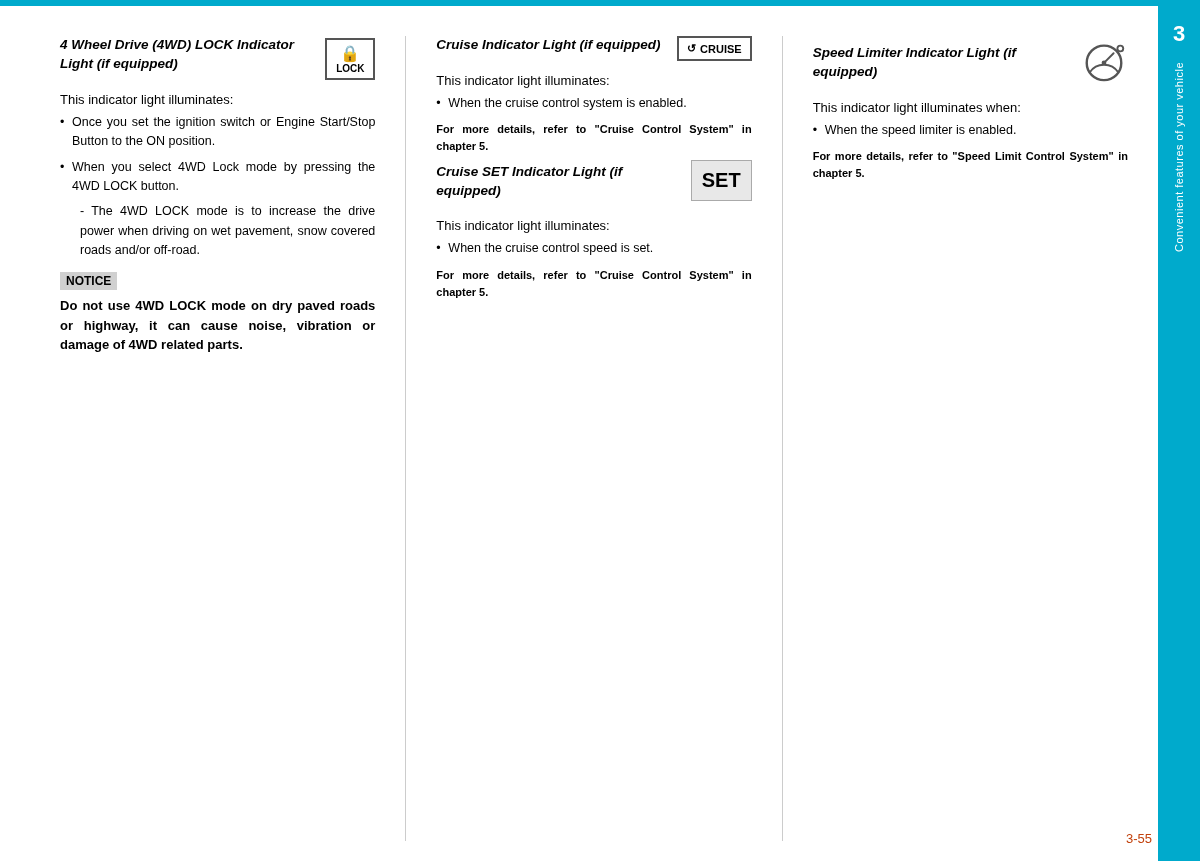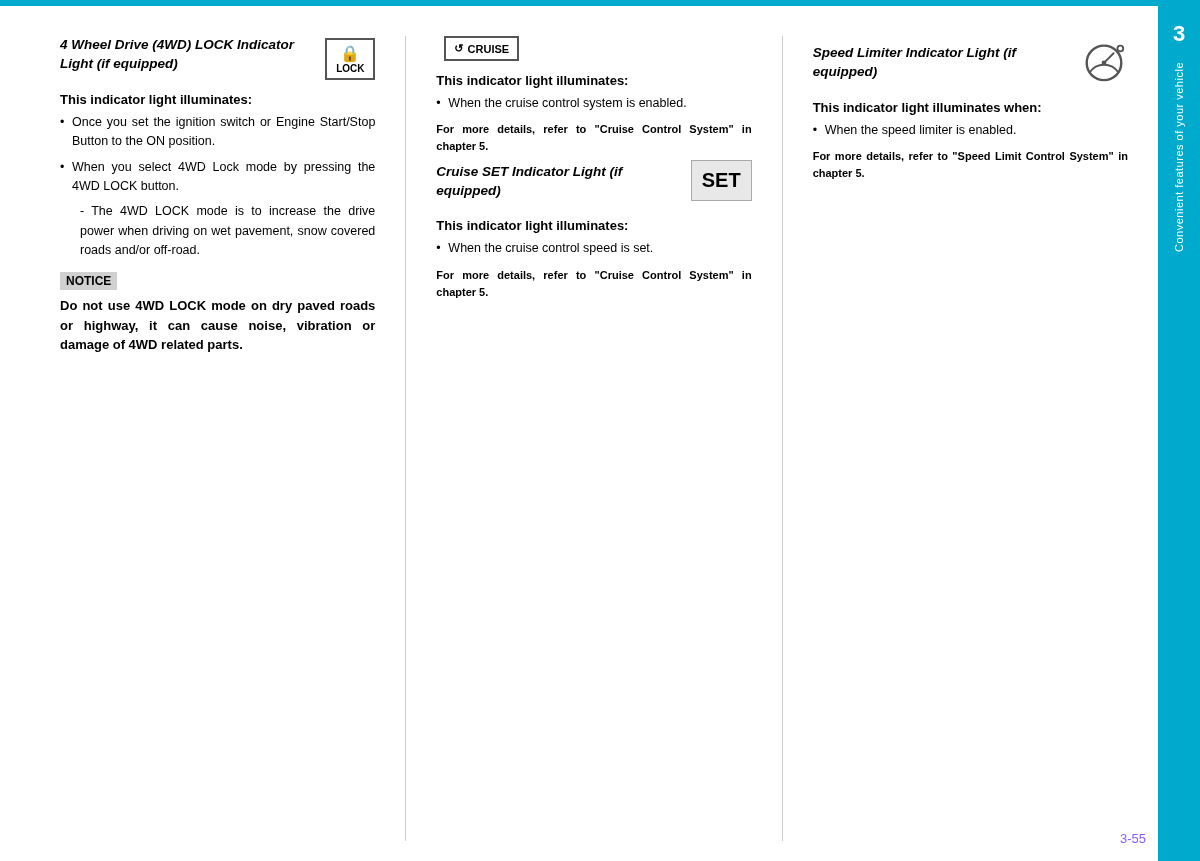--- a/index.html
+++ b/index.html
@@ -97,21 +97,21 @@
       margin-bottom: 5px;
     }
 
     .speedometer-icon {
       width: 48px;
       height: 48px;
     }
 
     .subheading {
       font-size: 13px;
-      font-weight: bold;
+      font-weight: normal;
       margin-bottom: 6px;
       margin-top: 8px;
     }
 
     .body-text {
       font-size: 11px;
       line-height: 1.55;
       text-align: justify;
     }
 
@@ -186,23 +186,23 @@
       writing-mode: vertical-rl;
       transform: rotate(180deg);
       text-align: center;
       letter-spacing: 0.5px;
       line-height: 1.3;
     }
 
     .page-num {
       position: absolute;
       bottom: 15px;
-      right: 54px;
+      right: 48px;
       font-size: 13px;
-      color: #8b5cf6;
+      color: #c2410c;
     }
 
     .section-with-icon {
       display: flex;
       justify-content: space-between;
       align-items: flex-end;
       margin-bottom: 8px;
     }
 
     .title-text {
@@ -242,20 +242,23 @@
 
         <div class="notice-box">NOTICE</div>
         <p class="notice-text">Do not use 4WD LOCK mode on dry paved roads or highway, it can cause noise, vibration or damage of 4WD related parts.</p>
       </div>
 
       <div class="col-divider"></div>
 
       <div class="col">
 
         <div class="section-with-icon">
+          <div class="title-text">
+            <div class="section-title">Cruise Indicator Light (if equipped)</div>
+          </div>
           <div class="section-icon">
             <div class="cruise-icon-box">
               <span>↺</span>
               <span>CRUISE</span>
             </div>
           </div>
         </div>
 
         <p class="subheading">This indicator light illuminates:</p>
         <ul class="bullet-list">

